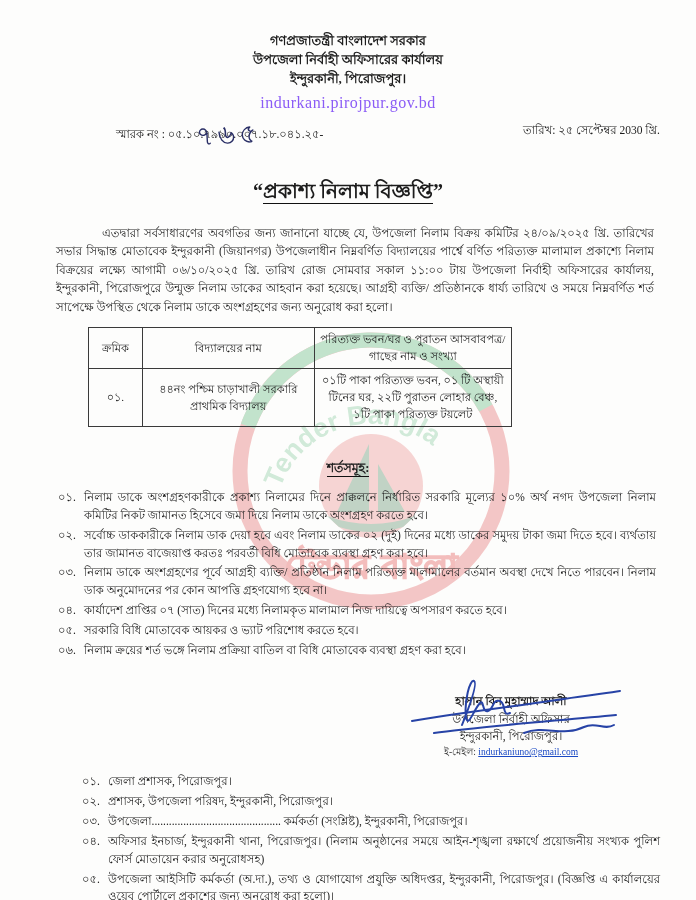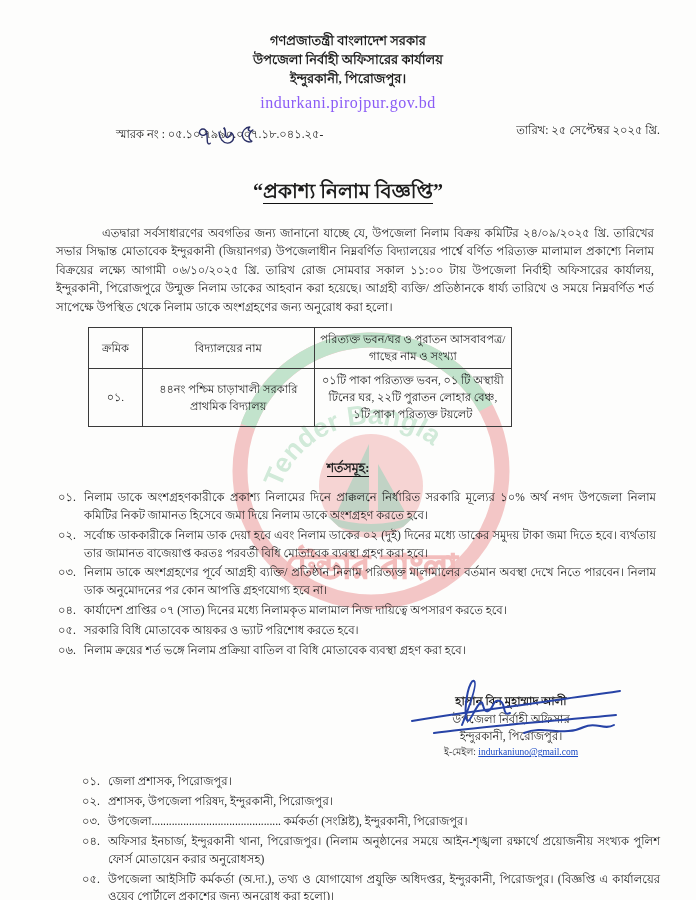--- a/index.html
+++ b/index.html
@@ -113,21 +113,21 @@
     <div class="gov-header">
       <div class="l1">গণপ্রজাতন্ত্রী বাংলাদেশ সরকার</div>
       <div class="l2">উপজেলা নির্বাহী অফিসারের কার্যালয়</div>
       <div class="l3">ইন্দুরকানী, পিরোজপুর।</div>
       <div class="url">indurkani.pirojpur.gov.bd</div>
     </div>
 
     <div class="memo-row">
       <span class="memo-label">স্মারক নং : ০৫.১০.৭৯৯০.০০৭.১৮.০৪১.২৫-</span>
       <span class="hand-number">৭৬৫</span>
-      <span class="memo-date">তারিখ: ২৫ সেপ্টেম্বর ২০২৫ খ্রি.</span>
+      <span class="memo-date">তারিখ: ২৫ সেপ্টেম্বর 2030 খ্রি.</span>
     </div>
 
     <div class="doc-title">
       <span>“</span><span class="underlined">প্রকাশ্য নিলাম বিজ্ঞপ্তি</span><span>”</span>
     </div>
 
     <p class="intro">এতদ্বারা সর্বসাধারণের অবগতির জন্য জানানো যাচ্ছে যে, উপজেলা নিলাম বিক্রয় কমিটির ২৪/০৯/২০২৫ খ্রি. তারিখের সভার সিদ্ধান্ত মোতাবেক ইন্দুরকানী (জিয়ানগর) উপজেলাধীন নিম্নবর্ণিত বিদ্যালয়ের পার্শ্বে বর্ণিত পরিত্যক্ত মালামাল প্রকাশ্যে নিলাম বিক্রয়ের লক্ষ্যে আগামী ০৬/১০/২০২৫ খ্রি. তারিখ রোজ সোমবার সকাল ১১:০০ টায় উপজেলা নির্বাহী অফিসারের কার্যালয়, ইন্দুরকানী, পিরোজপুরে উন্মুক্ত নিলাম ডাকের আহবান করা হয়েছে। আগ্রহী ব্যক্তি/ প্রতিষ্ঠানকে ধার্য্য তারিখে ও সময়ে নিম্নবর্ণিত শর্ত সাপেক্ষে উপস্থিত থেকে নিলাম ডাকে অংশগ্রহণের জন্য অনুরোধ করা হলো।</p>
 
     <table class="notice-table">
       <colgroup>

